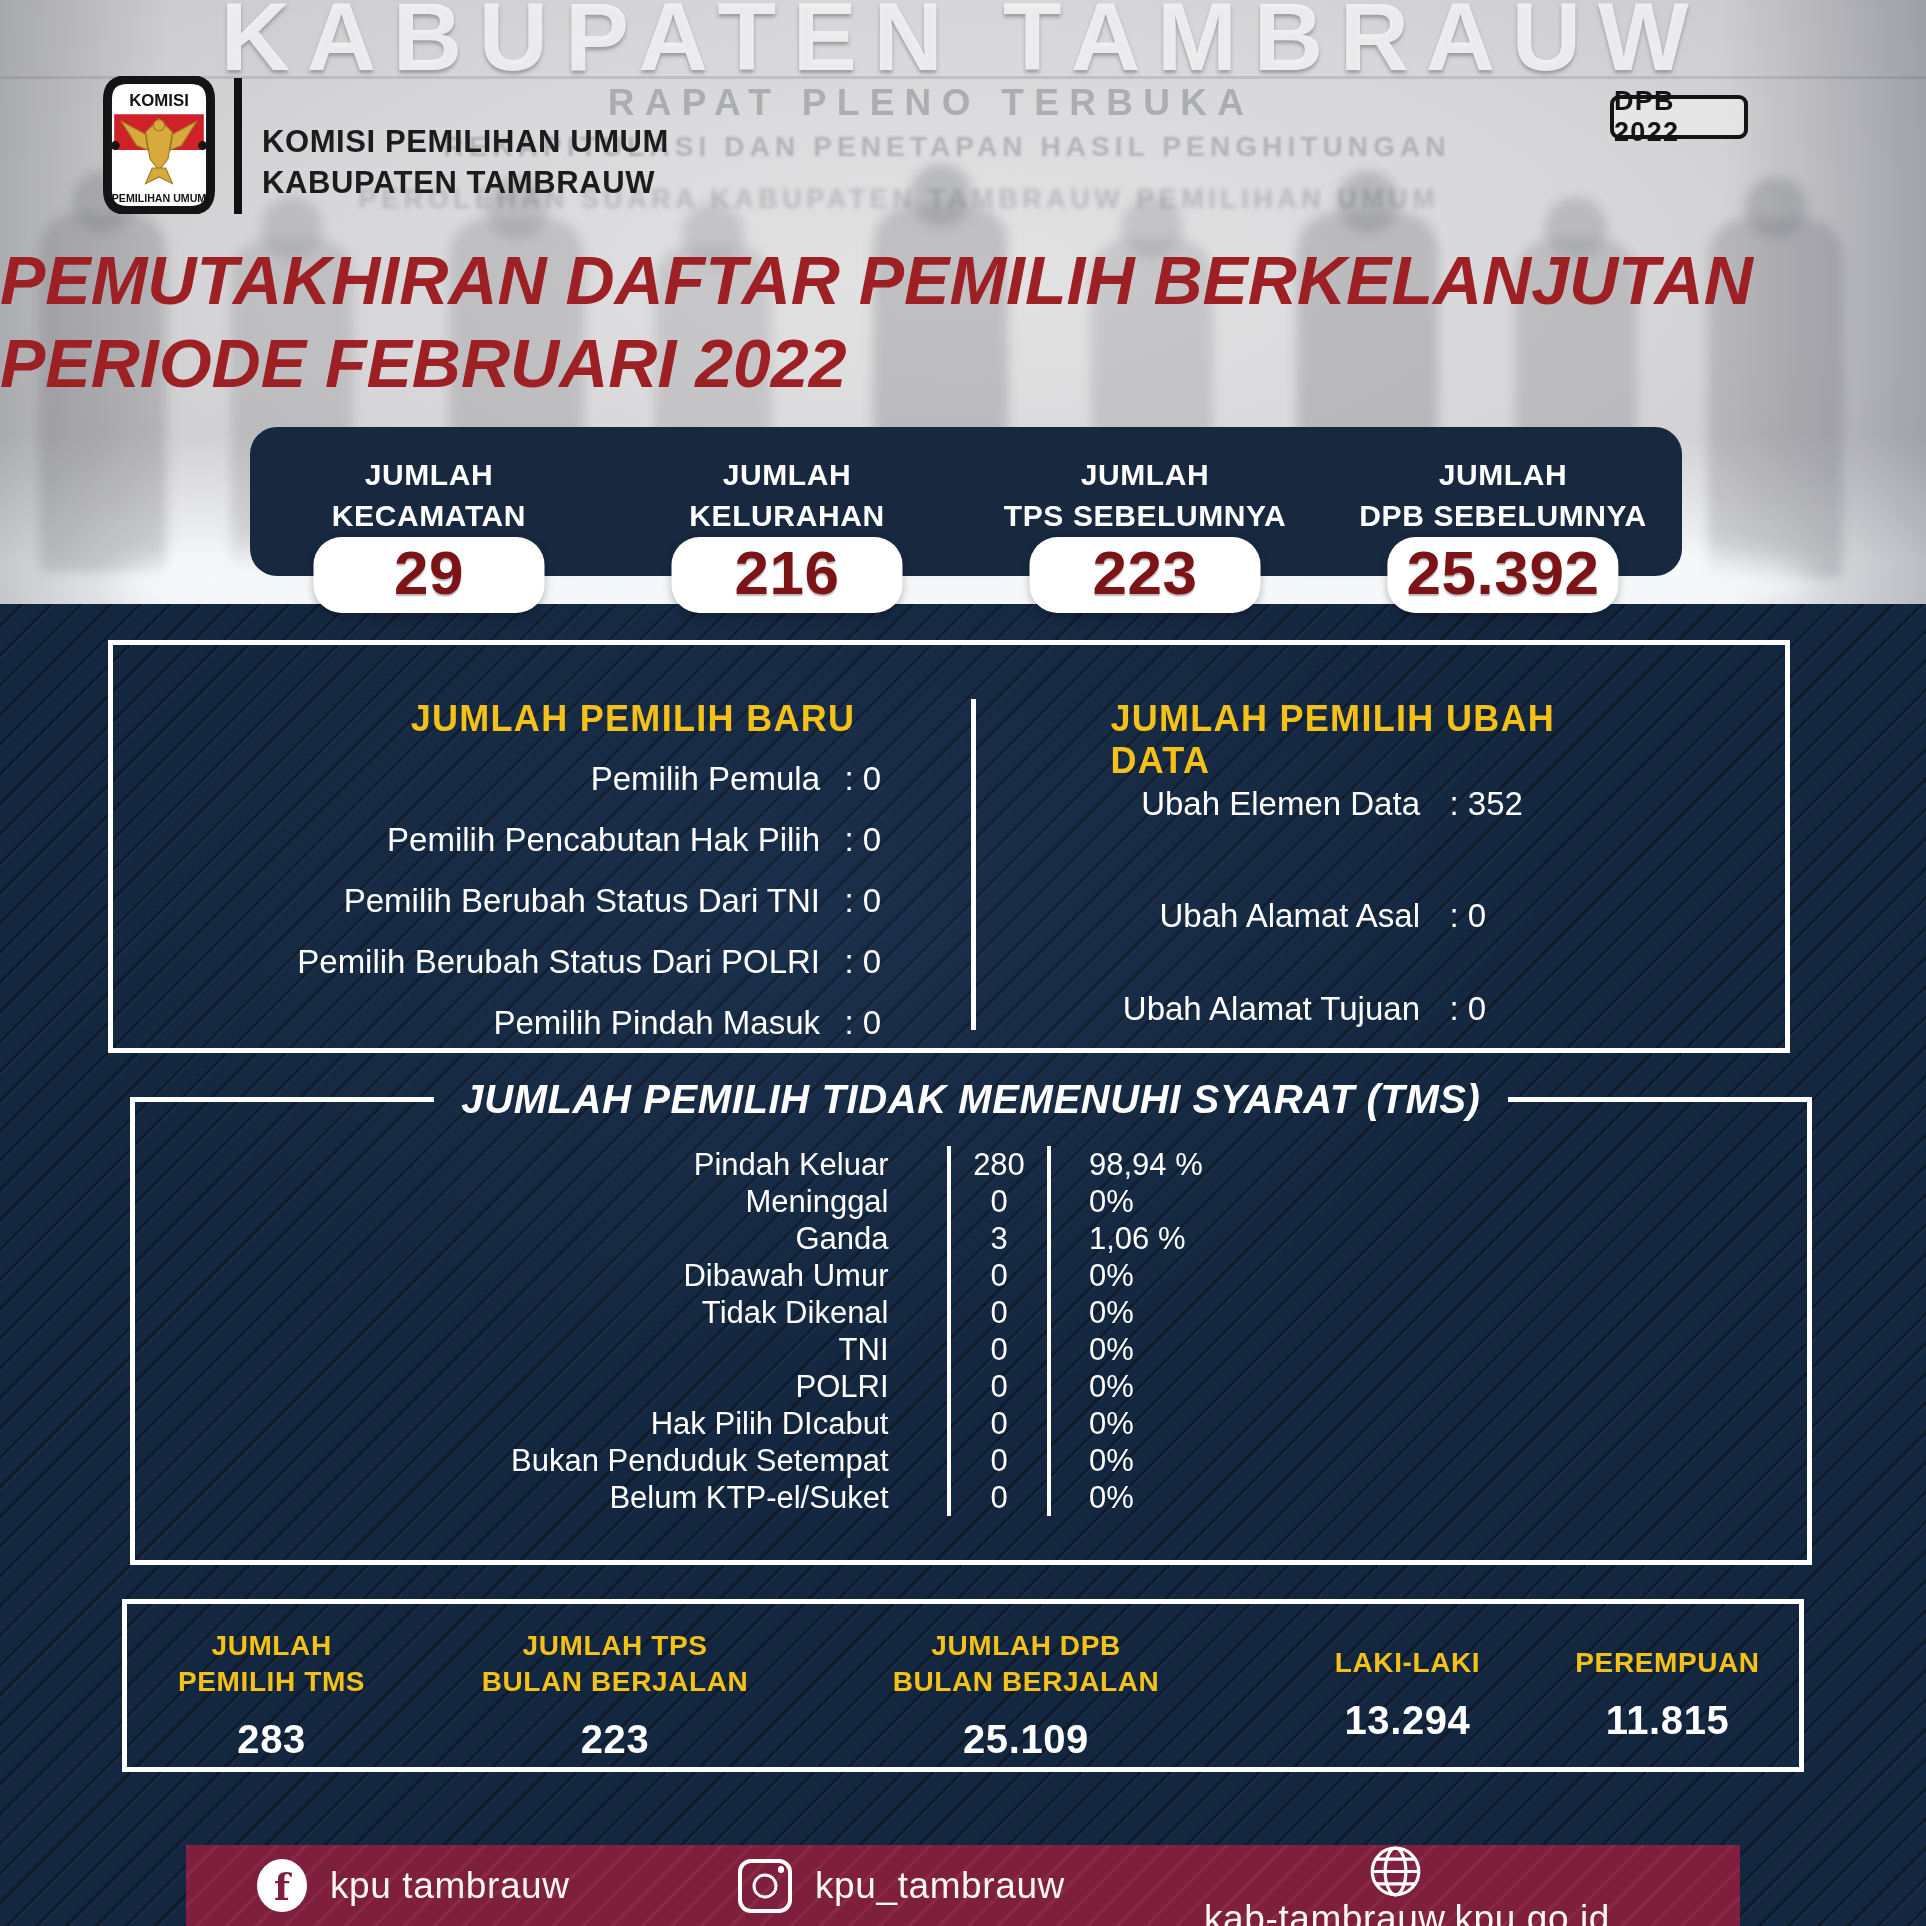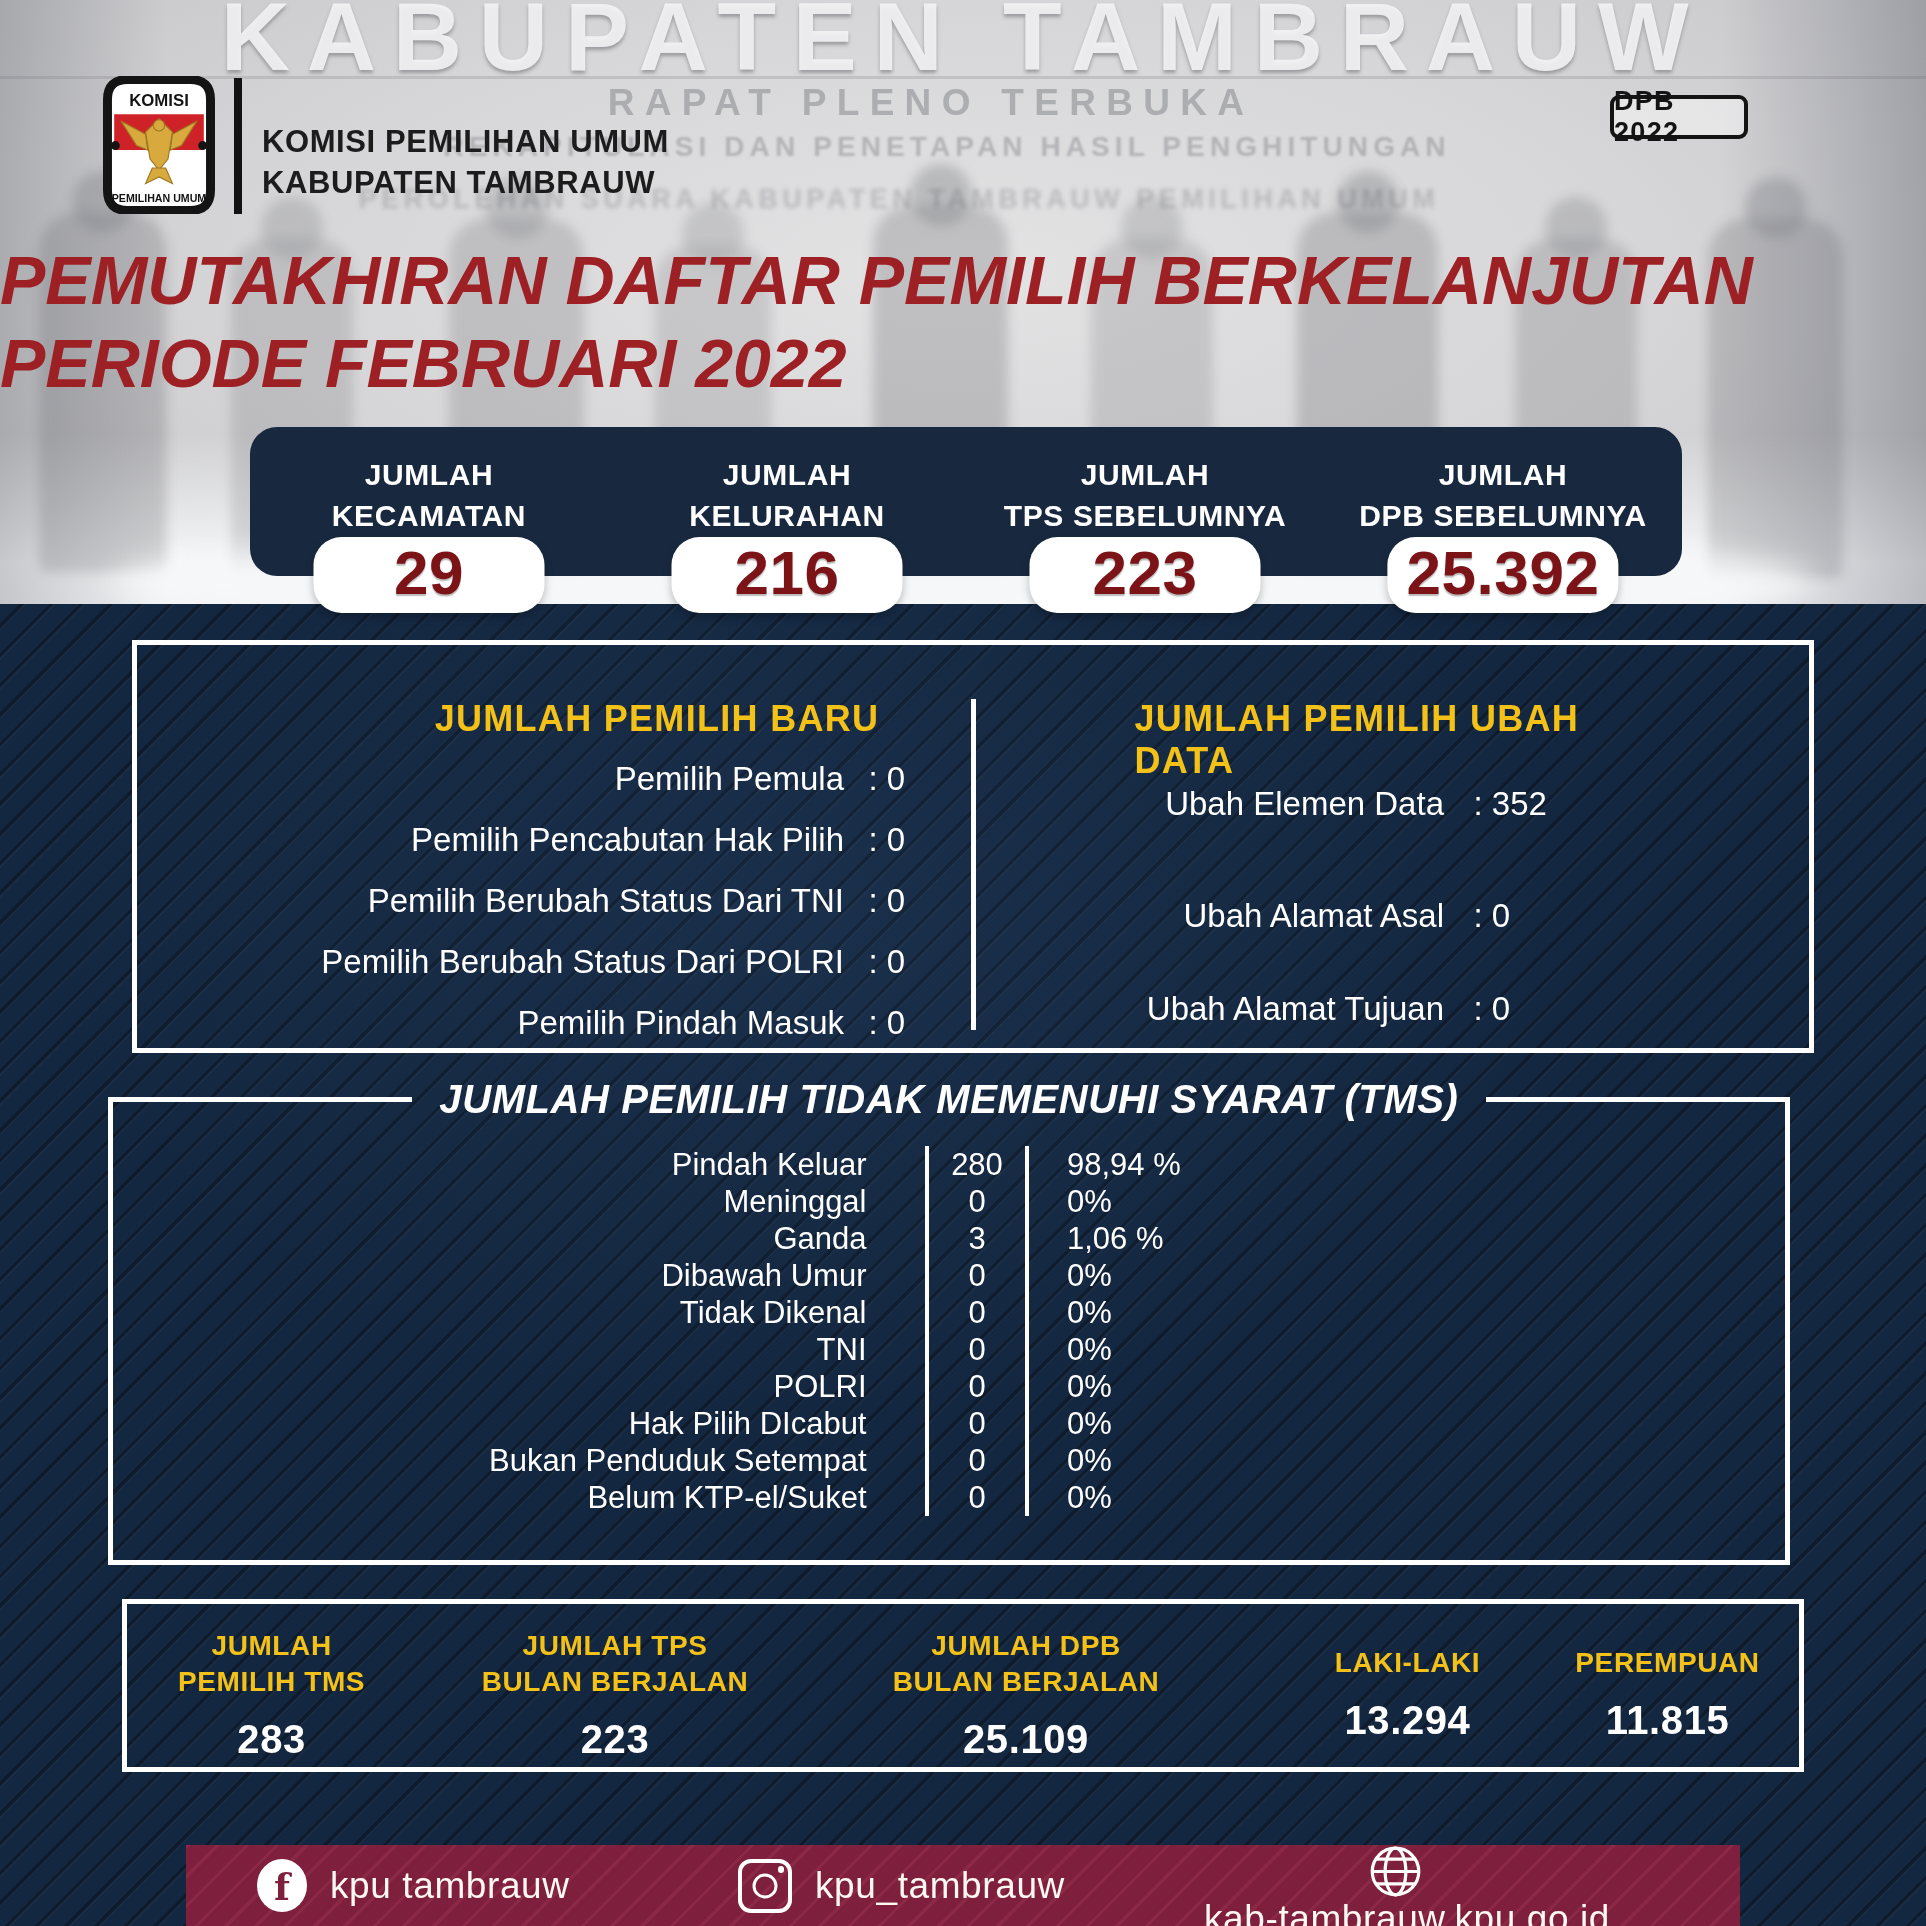--- a/index.html
+++ b/index.html
@@ -69,33 +69,33 @@
   .stat-col{flex:1;text-align:center;padding-top:27px;position:relative;}
   .stat-label{font-size:30px;font-weight:bold;color:#ffffff;line-height:1.38;letter-spacing:0.6px;}
   .stat-pill{
     position:absolute;left:50%;top:110px;transform:translateX(-50%);
     min-width:193px;height:76px;padding:0 19px;background:#ffffff;border-radius:28px;
     display:flex;align-items:flex-start;justify-content:center;
     box-shadow:0 3.9px 9px rgba(0,0,0,0.25);
   }
   .stat-pill .num{font-size:62px;font-weight:bold;color:#7b1317;letter-spacing:0.6px;text-shadow:0 1.9px 1.3px rgba(0,0,0,0.28);}
   
-  .box1{position:absolute;left:132px;top:640px;width:1682px;height:413px;border:5.1px solid #ffffff;box-sizing:border-box;}
+  .box1{position:absolute;left:108px;top:640px;width:1682px;height:413px;border:5.1px solid #ffffff;box-sizing:border-box;}
   .col-divider{position:absolute;left:971px;top:699px;width:4.5px;height:331px;background:#ffffff;}
   .sec-title{font-size:36px;font-weight:bold;color:#f3c117;letter-spacing:1.3px;}
   .b1-title-left{position:absolute;left:109px;top:53px;width:822px;text-align:center;}
   .b1-title-right{position:absolute;left:973px;top:53px;width:488px;text-align:left;padding-left:24.4px;}
   .b1-row{position:absolute;display:flex;align-items:center;height:48px;color:#ffffff;font-size:33px;}
   .b1-row .lbl{width:668px;text-align:right;}
   .b1-row .val{width:141px;padding-left:24.4px;text-align:left;}
   .b1-row-r{position:absolute;display:flex;align-items:center;height:48px;color:#ffffff;font-size:33px;}
   .b1-row-r .lbl{width:308px;text-align:right;}
   .b1-row-r .val{padding-left:29.5px;text-align:left;}
   
-  .box-tms{position:absolute;left:108px;top:1100px;width:1682px;height:465px;
+  .box-tms{position:absolute;left:130px;top:1100px;width:1682px;height:465px;
     border-left:5.1px solid #fff;border-right:5.1px solid #fff;border-bottom:5.1px solid #fff;box-sizing:border-box;}
   .tms-head{position:absolute;left:-5.1px;top:-23px;width:1682px;display:flex;align-items:center;}
   .tms-head .seg{height:5.1px;background:#ffffff;flex:1;}
   .tms-head .ttl{font-size:40px;font-weight:bold;font-style:italic;color:#ffffff;letter-spacing:0.6px;padding:0 27px;white-space:nowrap;}
   .tms-table{position:absolute;left:0;top:46px;width:1573px;}
   .tms-row{display:flex;height:37px;align-items:center;color:#ffffff;font-size:31px;gap:38px;}
   .tms-row .lbl{width:774px;text-align:right;padding-right:20.5px;box-sizing:border-box;}
   .tms-row .val{width:96px;text-align:center;border-left:4.5px solid #fff;border-right:4.5px solid #fff;align-self:stretch;display:flex;align-items:center;justify-content:center;}
   .tms-row .pct{text-align:left;}
   

